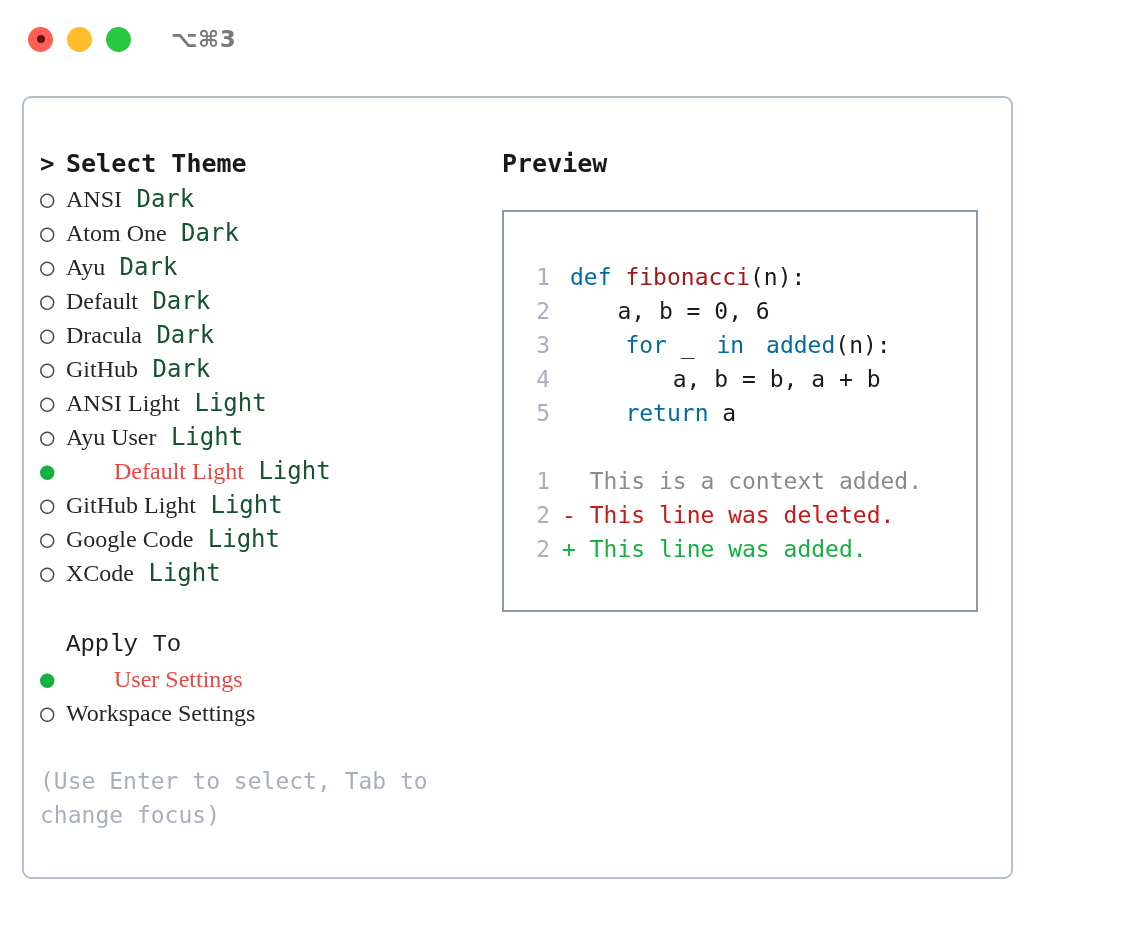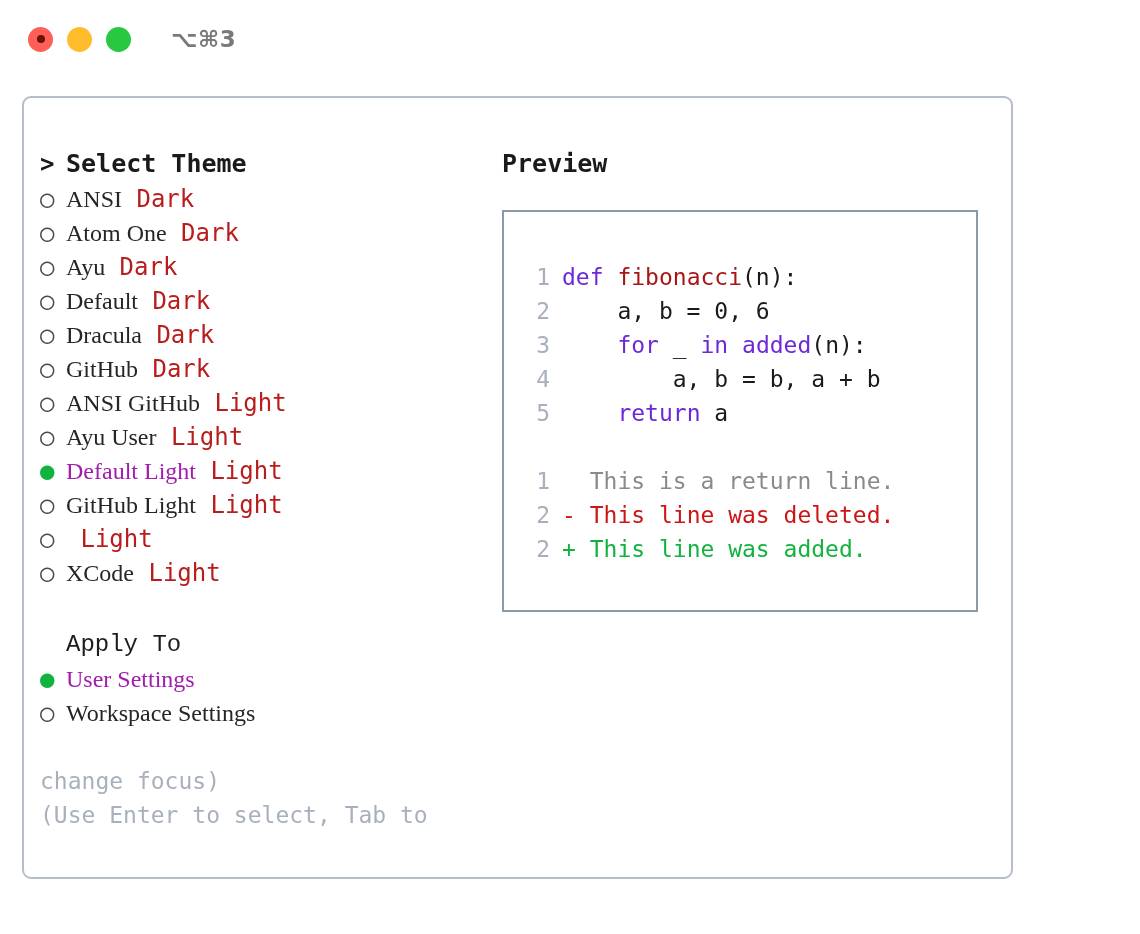--- a/index.html
+++ b/index.html
@@ -118,22 +118,22 @@
 
   .header-row {
     font-weight: bold;
     color: #1a1a1a;
     font-size: 25px;
     line-height: 36px;
   }
   .header-row .bullet { color: #1a1a1a; font-weight: bold; }
 
   .theme-name       { color: #262626; font-family: Liberation Serif, serif; }
-  .theme-name.sel   { color: #a21caf; }
-  .theme-kind       { color: #b91c1c; }
+  .theme-name.sel   { color: #ef4444; margin-left: 48px; }
+  .theme-kind       { color: #14532d; }
 
   .group-label {
     color: #1d1d1d;
     font-size: 24px;
     line-height: 34px;
     font-family: Liberation Mono, monospace;
   }
 
   .apply-block { margin-top: 36px; }
 
@@ -181,21 +181,21 @@
   }
   .ln {
     width: 30px;
     flex: 0 0 30px;
     color: #a8b0bd;
     text-align: right;
     margin-right: 12px;
   }
   .code-txt { color: #1a1a1a; }
 
-  .tok-kw    { color: #6d28d9; }
+  .tok-kw    { color: #0369a1; margin-left: 8px; }
   .tok-fn    { color: #a81515; }
   .tok-plain { color: #1a1a1a; }
 
   .spacer-line { height: 34px; }
 
   .diff-ctx { color: #8a8a8a; }
   .diff-del { color: #cc1616; }
   .diff-add { color: #12b23f; }
 </style>
 </head>
@@ -224,60 +224,60 @@
           <span>Select Theme</span>
         </div>
 
         <div id="theme-list">
             <div class="list-row"><span class="bullet unsel">○</span><span class="theme-name">ANSI</span><span class="theme-kind"> Dark</span></div>
             <div class="list-row"><span class="bullet unsel">○</span><span class="theme-name">Atom One</span><span class="theme-kind"> Dark</span></div>
             <div class="list-row"><span class="bullet unsel">○</span><span class="theme-name">Ayu</span><span class="theme-kind"> Dark</span></div>
             <div class="list-row"><span class="bullet unsel">○</span><span class="theme-name">Default</span><span class="theme-kind"> Dark</span></div>
             <div class="list-row"><span class="bullet unsel">○</span><span class="theme-name">Dracula</span><span class="theme-kind"> Dark</span></div>
             <div class="list-row"><span class="bullet unsel">○</span><span class="theme-name">GitHub</span><span class="theme-kind"> Dark</span></div>
-            <div class="list-row"><span class="bullet unsel">○</span><span class="theme-name">ANSI GitHub</span><span class="theme-kind"> Light</span></div>
+            <div class="list-row"><span class="bullet unsel">○</span><span class="theme-name">ANSI Light</span><span class="theme-kind"> Light</span></div>
             <div class="list-row"><span class="bullet unsel">○</span><span class="theme-name">Ayu User</span><span class="theme-kind"> Light</span></div>
             <div class="list-row"><span class="bullet sel">●</span><span class="theme-name sel">Default Light</span><span class="theme-kind"> Light</span></div>
             <div class="list-row"><span class="bullet unsel">○</span><span class="theme-name">GitHub Light</span><span class="theme-kind"> Light</span></div>
-            <div class="list-row"><span class="bullet unsel">○</span><span class="theme-kind"> Light</span></div>
+            <div class="list-row"><span class="bullet unsel">○</span><span class="theme-name">Google Code</span><span class="theme-kind"> Light</span></div>
             <div class="list-row"><span class="bullet unsel">○</span><span class="theme-name">XCode</span><span class="theme-kind"> Light</span></div>
           </div>
 
         <div class="apply-block">
           <div class="list-row">
             <span class="bullet blank">○</span>
             <span class="group-label">Apply To</span>
           </div>
           <div id="apply-list">
               <div class="list-row"><span class="bullet sel">●</span><span class="theme-name sel">User Settings</span></div>
               <div class="list-row"><span class="bullet unsel">○</span><span class="theme-name">Workspace Settings</span></div>
             </div>
         </div>
 
         <div class="hint">
+          <div>(Use Enter to select, Tab to</div>
           <div>change focus)</div>
-          <div>(Use Enter to select, Tab to</div>
         </div>
 
       </div>
 
       <div class="right-col">
         <div class="preview-title">Preview</div>
 
         <div class="preview-box">
           <div id="code-block">
               <div class="code-line"><span class="ln">1</span><span class="code-txt"><span class="tok-kw">def </span><span class="tok-fn">fibonacci</span><span class="tok-plain">(n):</span></span></div>
               <div class="code-line"><span class="ln">2</span><span class="code-txt"><span class="tok-plain">    a, b = 0, 6</span></span></div>
               <div class="code-line"><span class="ln">3</span><span class="code-txt"><span class="tok-plain">    </span><span class="tok-kw">for</span><span class="tok-plain"> _ </span><span class="tok-kw">in</span><span class="tok-plain"> </span><span class="tok-kw">added</span><span class="tok-plain">(n):</span></span></div>
               <div class="code-line"><span class="ln">4</span><span class="code-txt"><span class="tok-plain">        a, b = b, a + b</span></span></div>
               <div class="code-line"><span class="ln">5</span><span class="code-txt"><span class="tok-plain">    </span><span class="tok-kw">return</span><span class="tok-plain"> a</span></span></div>
             </div>
           <div class="spacer-line"></div>
           <div id="diff-block">
-              <div class="code-line"><span class="ln">1</span><span class="diff-ctx"> </span><span class="diff-ctx"> This is a return line.</span></div>
+              <div class="code-line"><span class="ln">1</span><span class="diff-ctx"> </span><span class="diff-ctx"> This is a context added.</span></div>
               <div class="code-line"><span class="ln">2</span><span class="diff-del">-</span><span class="diff-del"> This line was deleted.</span></div>
               <div class="code-line"><span class="ln">2</span><span class="diff-add">+</span><span class="diff-add"> This line was added.</span></div>
             </div>
         </div>
       </div>
 
     </div>
   </div>
 </div>
 

